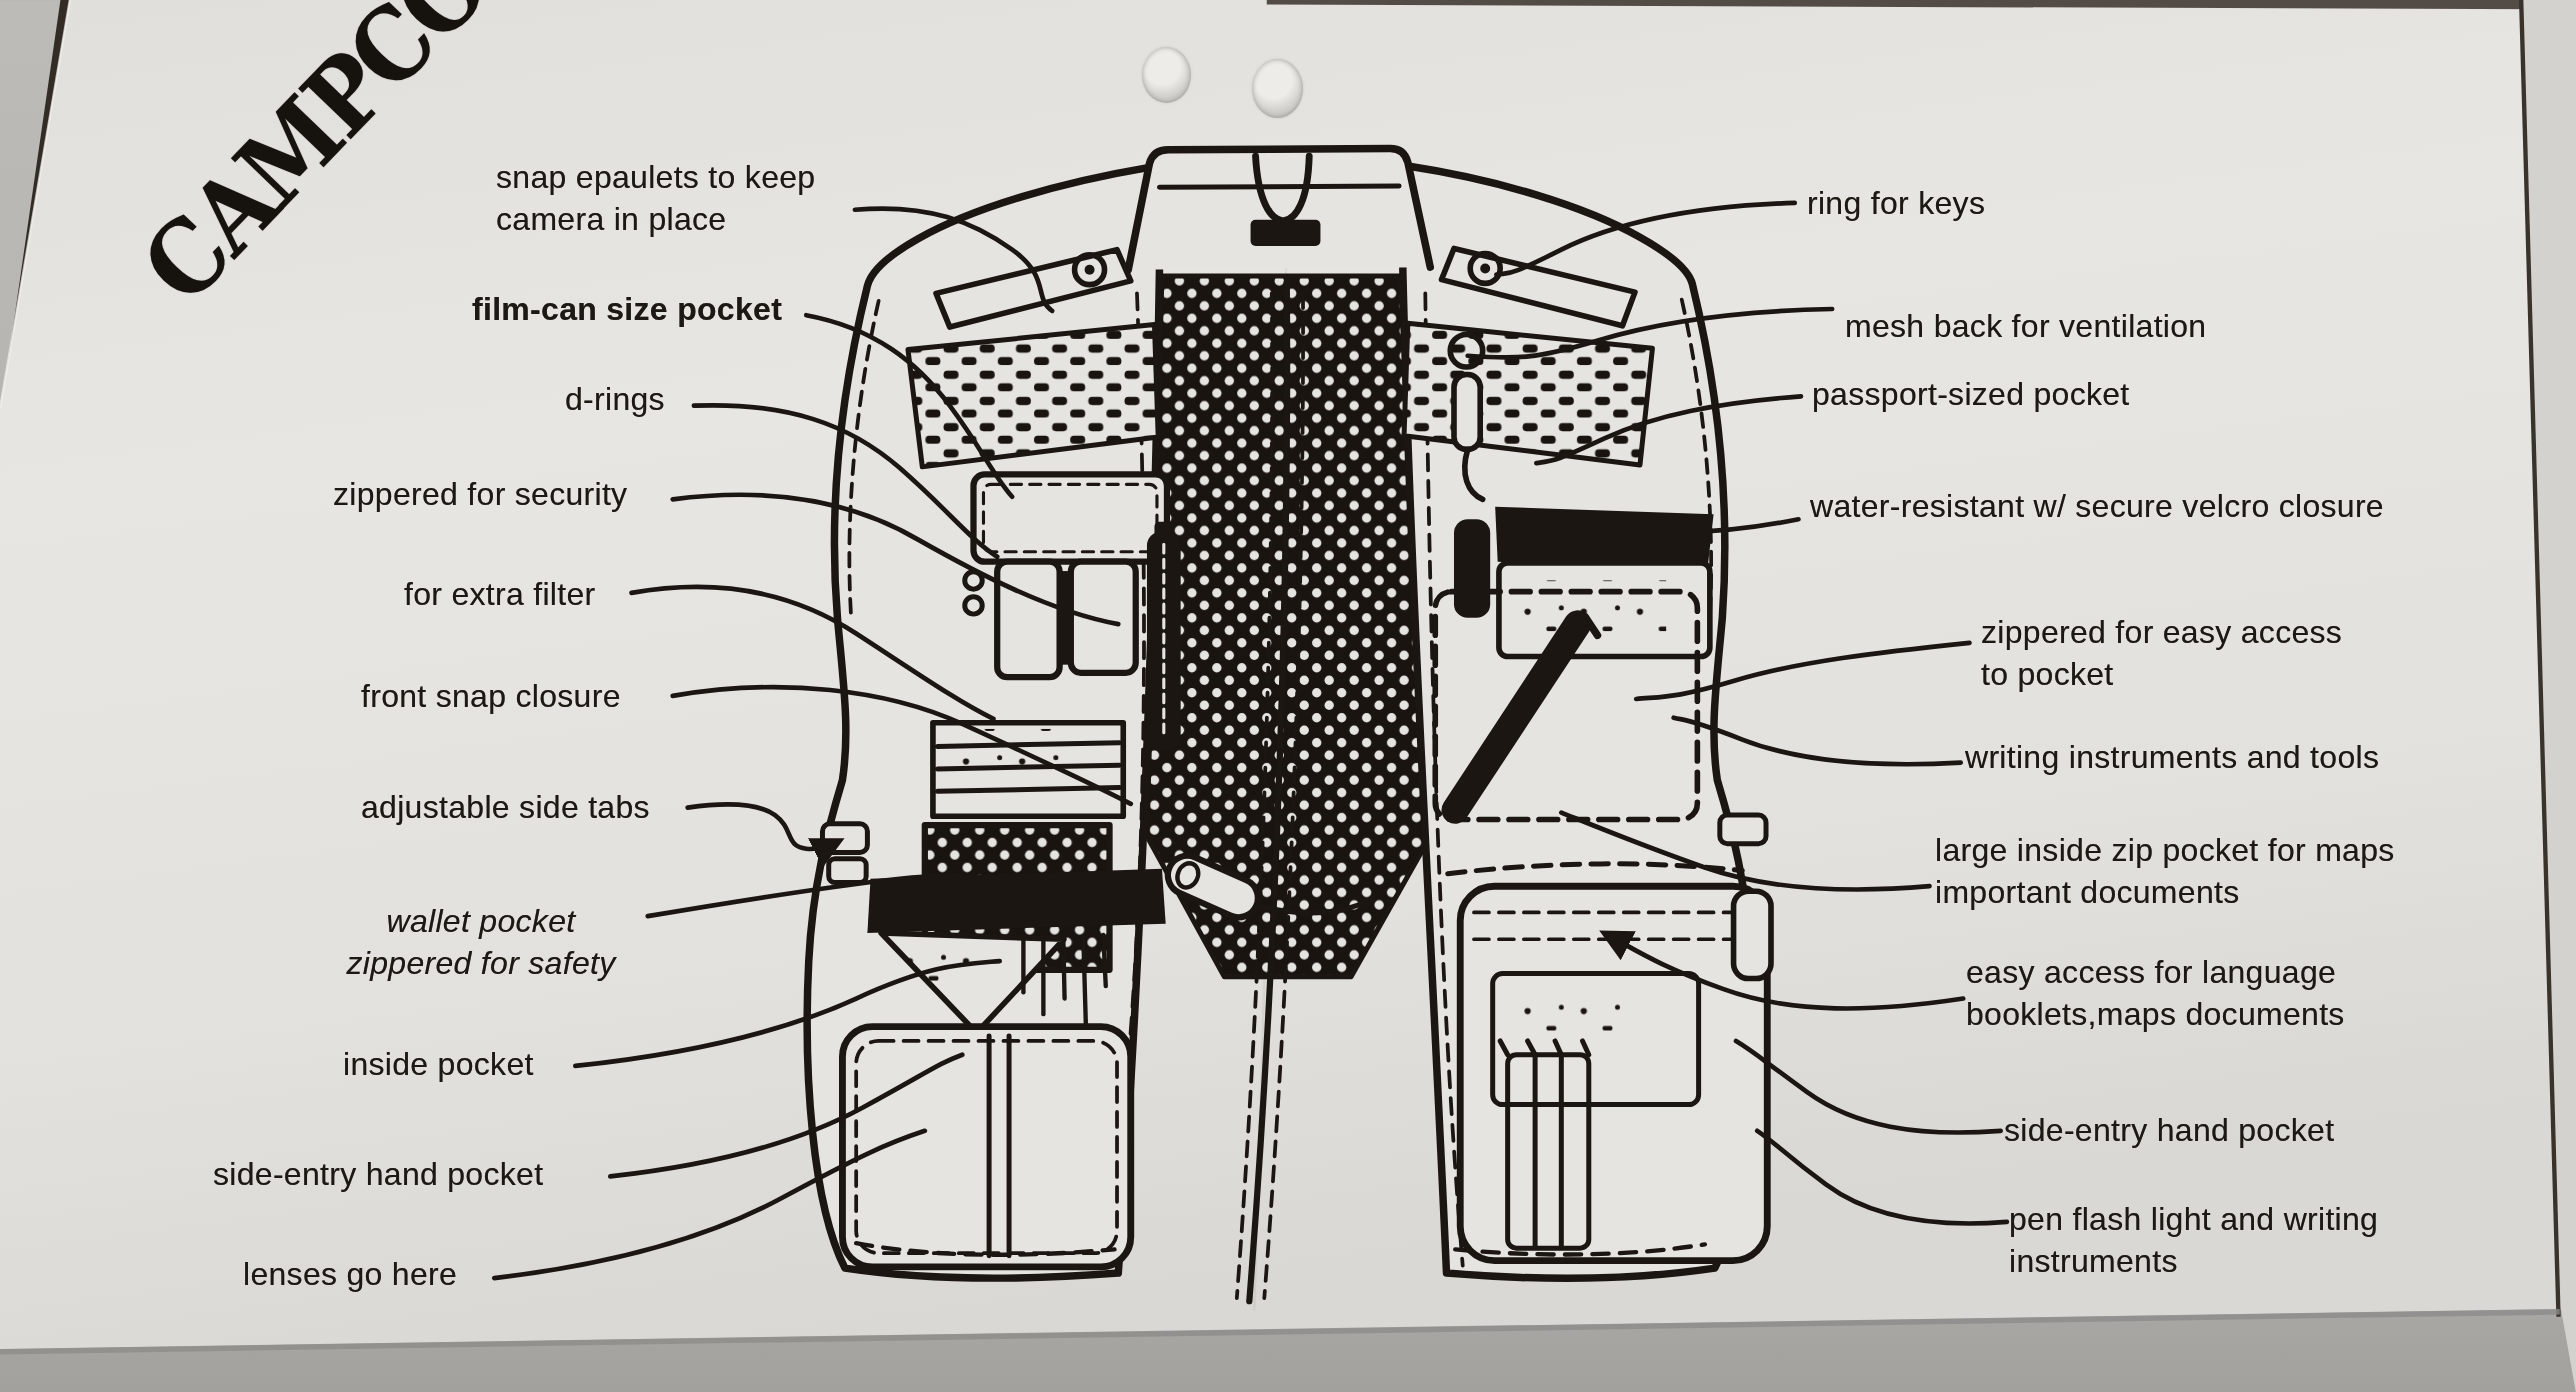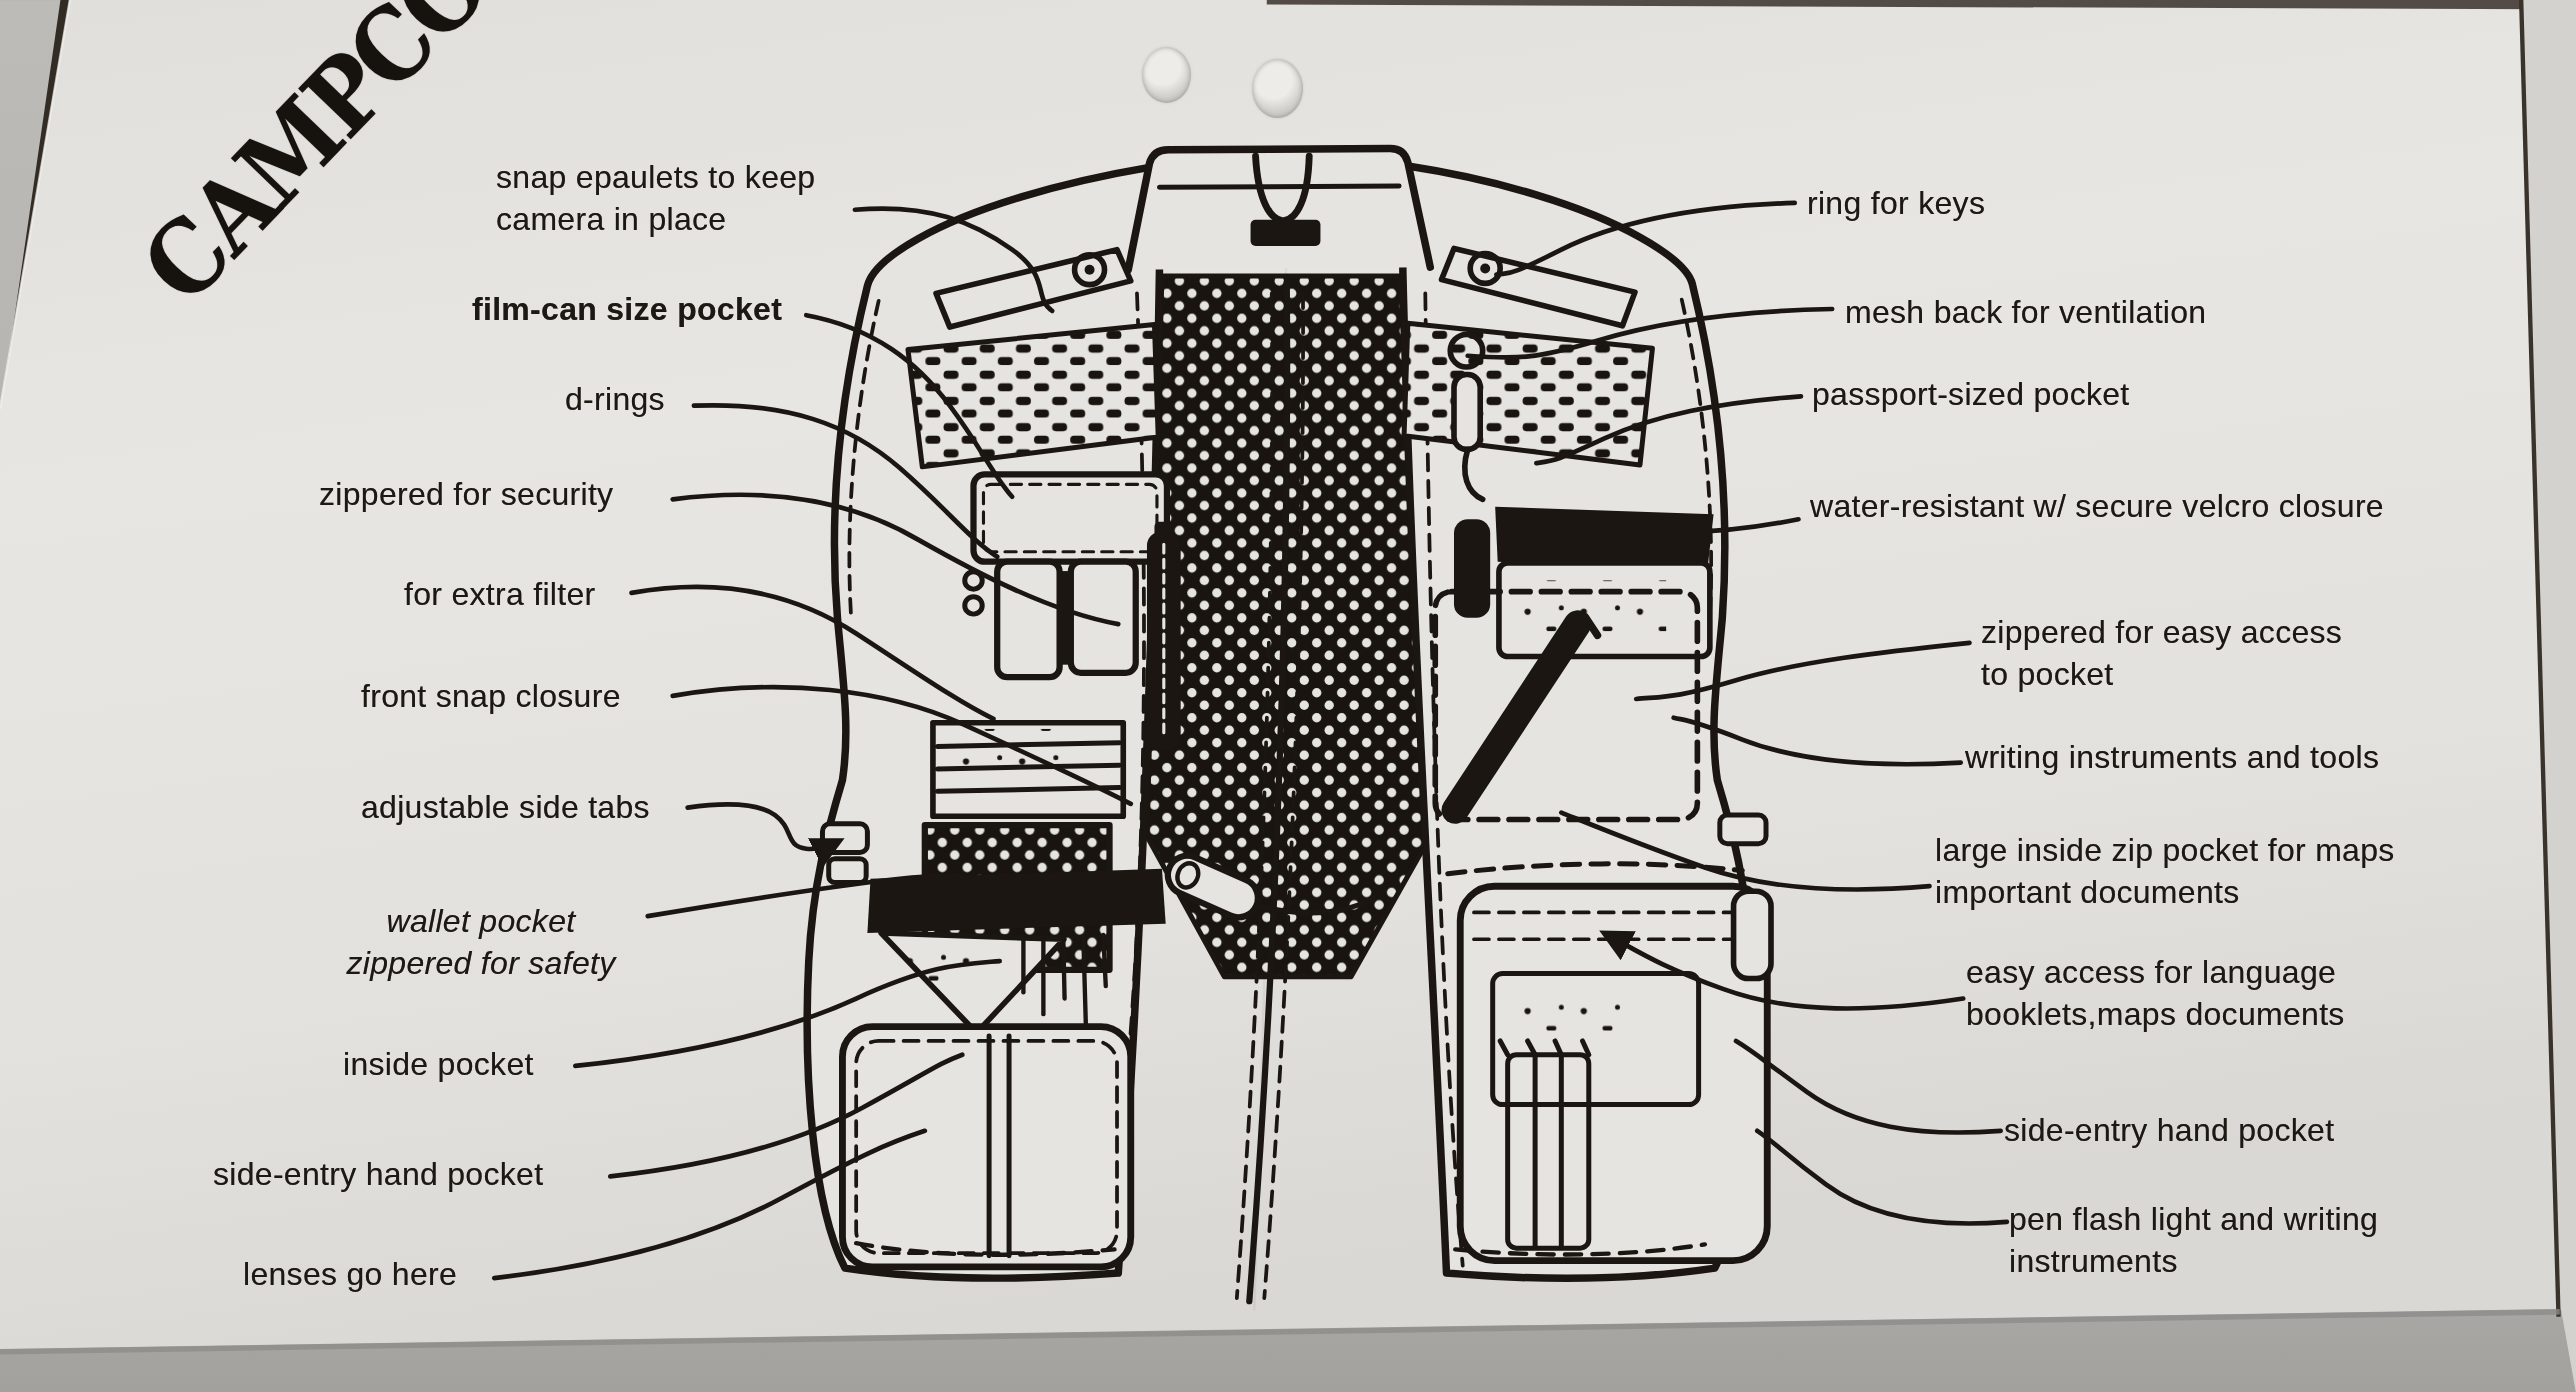--- a/index.html
+++ b/index.html
@@ -230,21 +230,21 @@
 <div class="label" style="left:496px;top:156px;">
   <span>snap epaulets to keep</span>
   <span>camera in place</span>
 </div>
 <div class="label" style="left:472px;top:288px;font-weight:bold;">
   <span>film-can size pocket</span>
 </div>
 <div class="label" style="left:565px;top:378px;">
   <span>d-rings</span>
 </div>
-<div class="label" style="left:319px;top:473px;">
+<div class="label" style="left:333px;top:473px;">
   <span>zippered for security</span>
 </div>
 <div class="label" style="left:404px;top:573px;">
   <span>for extra filter</span>
 </div>
 <div class="label" style="left:361px;top:675px;">
   <span>front snap closure</span>
 </div>
 <div class="label" style="left:345px;top:786px;margin-left:16px;">
   <span>adjustable side tabs</span>
@@ -259,21 +259,21 @@
 <div class="label" style="left:213px;top:1153px;">
   <span>side-entry hand pocket</span>
 </div>
 <div class="label" style="left:243px;top:1253px;">
   <span>lenses go here</span>
 </div>
 
 <div class="label" style="left:1807px;top:182px;">
   <span>ring for keys</span>
 </div>
-<div class="label" style="left:1845px;top:291px;text-align:center;">
+<div class="label" style="left:1845px;top:305px;text-align:center;">
   <span>mesh back for ventilation</span>
 </div>
 <div class="label" style="left:1812px;top:373px;">
   <span>passport-sized pocket</span>
 </div>
 <div class="label" style="left:1810px;top:485px;">
   <span>water-resistant w/ secure velcro closure</span>
 </div>
 <div class="label" style="left:1981px;top:611px;">
   <span>zippered for easy access</span>

